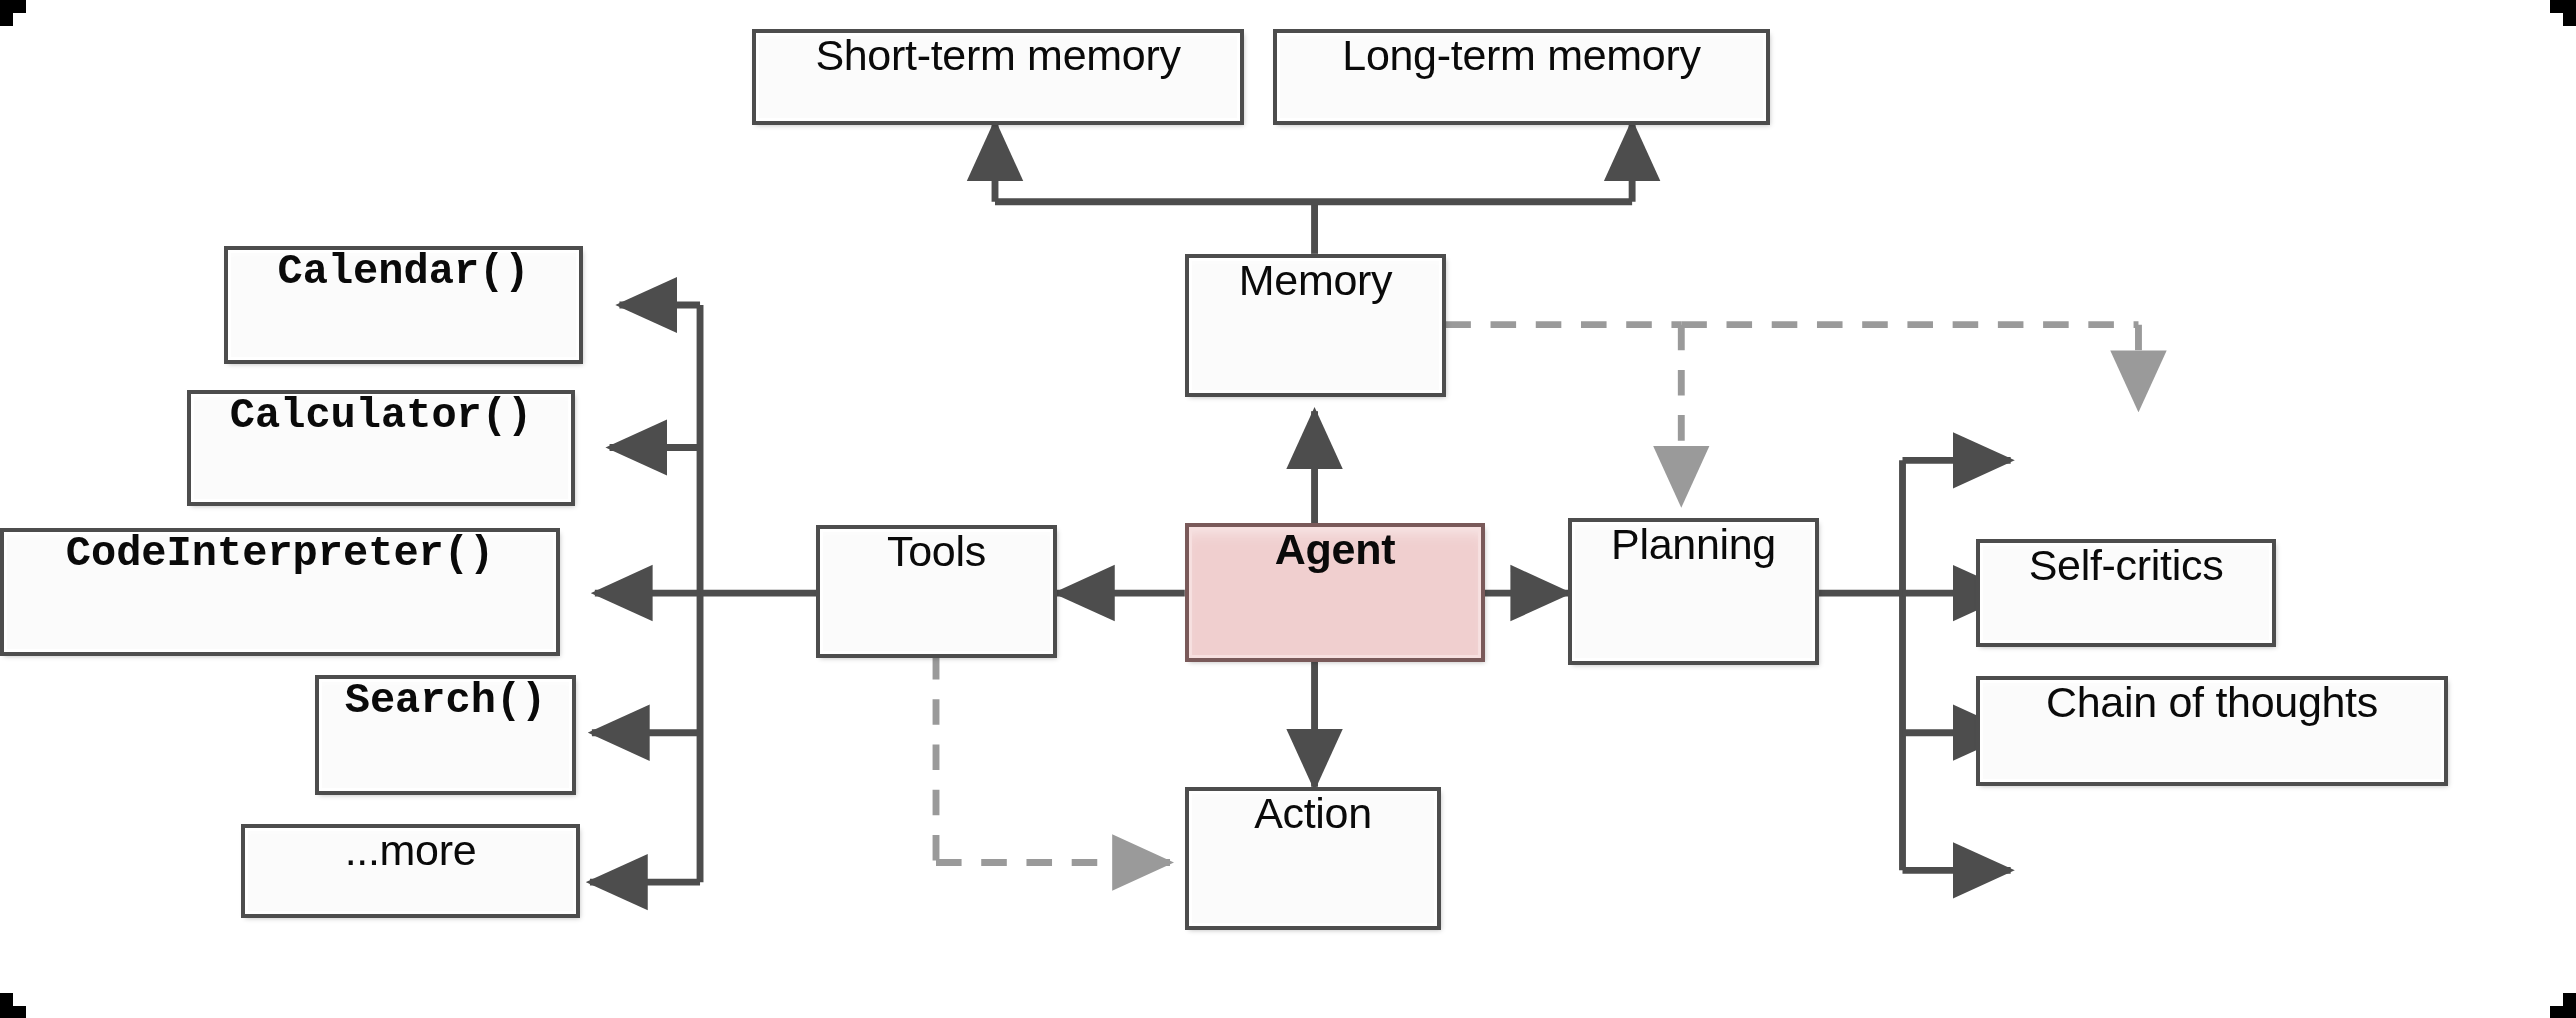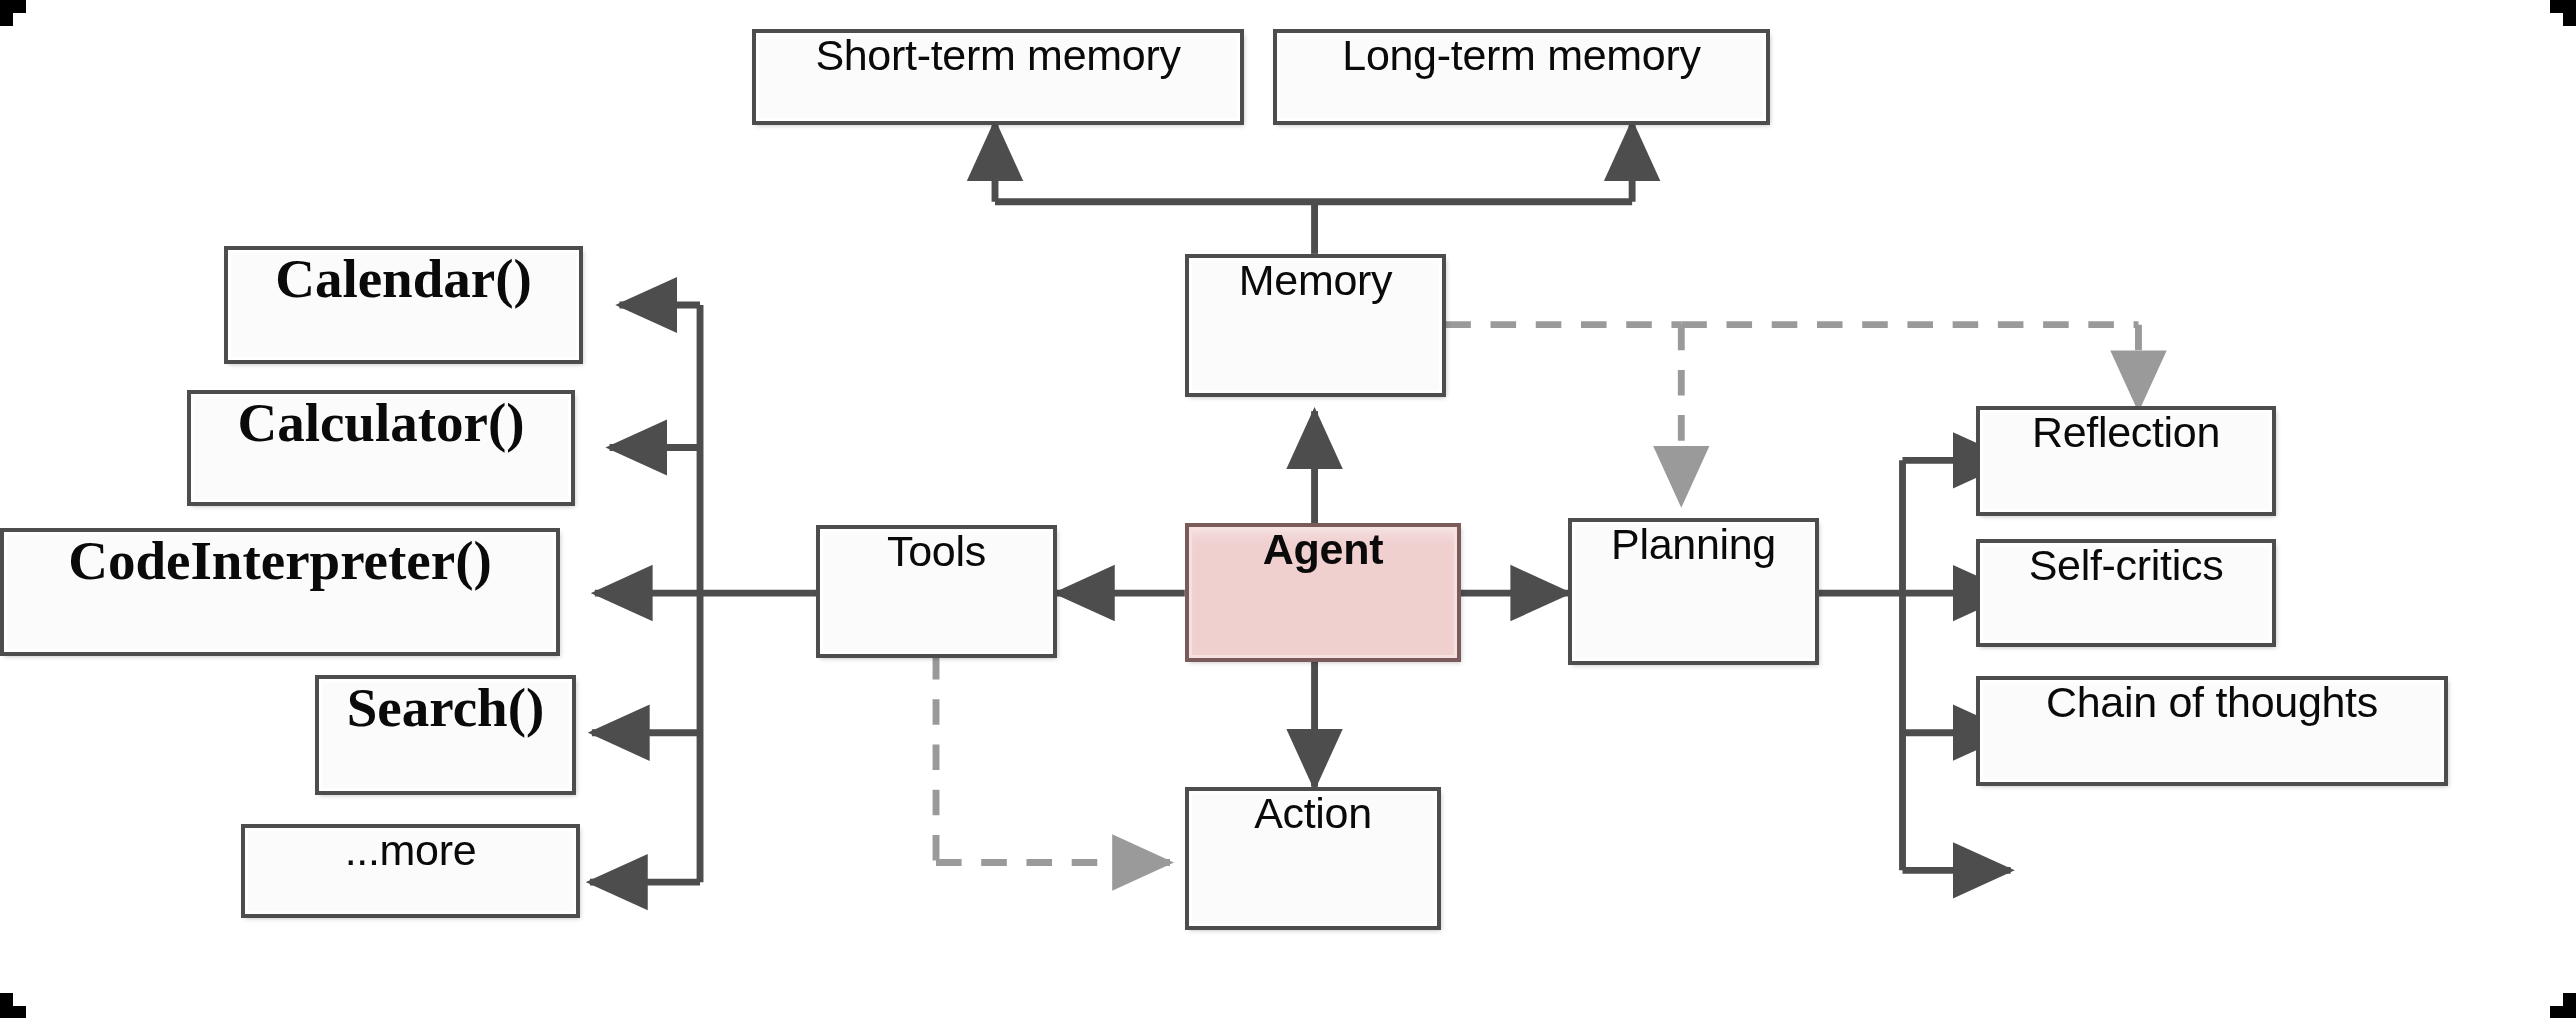--- a/index.html
+++ b/index.html
@@ -47,23 +47,23 @@
   }
   
   .sans .label {
     font-family: "Liberation Sans", sans-serif;
     font-weight: 400;
     font-size: 43px;
     letter-spacing: -0.3px;
   }
   
   .mono .label {
-    font-family: Liberation Serif, serif;
+    font-family: Liberation Mono, monospace;
     font-weight: 700;
-    font-size: 55px;
+    font-size: 42px;
     letter-spacing: 0px;
   }
   
   .accent {
     background: #f0cfcf;
     border-color: #7a5a5a;
     box-shadow: inset 0 0 0 2.9px #f7e0e0,
                 inset 0 11.8px 17.7px -9.8px rgba(255,255,255,0.75),
                 2px 2.9px 4.9px -2px rgba(0,0,0,0.25);
   }
@@ -154,21 +154,21 @@
   </div>
 
   <div class="node sans" style="left:1273px; top:28.5px; width:497px; height:96px;">
     <span class="label">Long-term memory</span>
   </div>
 
   <div class="node sans" style="left:1185px; top:254px; width:261px; height:143px;">
     <span class="label">Memory</span>
   </div>
 
-  <div class="node sans accent" style="left:1185px; top:523px; width:276px; height:139px;">
+  <div class="node sans accent" style="left:1185px; top:523px; width:300px; height:139px;">
     <span class="label">Agent</span>
   </div>
 
   <div class="node sans" style="left:1568px; top:518px; width:251px; height:147px;">
     <span class="label">Planning</span>
   </div>
 
   <div class="node sans" style="left:816px; top:525px; width:241px; height:133px;">
     <span class="label">Tools</span>
   </div>
@@ -190,23 +190,20 @@
   </div>
 
   <div class="node mono" style="left:315px; top:675px; width:261px; height:120px;">
     <span class="label">Search()</span>
   </div>
 
   <div class="node sans" style="left:241px; top:824px; width:339px; height:94px;">
     <span class="label">...more</span>
   </div>
 
-  <div class="node sans" style="left:1976px; top:406px; width:300px; height:110px;">
-    <span class="label">Reflection</span>
-  </div>
 
   <div class="node sans" style="left:1976px; top:539px; width:300px; height:108px;">
     <span class="label">Self-critics</span>
   </div>
 
   <div class="node sans" style="left:1976px; top:676px; width:472px; height:110px;">
     <span class="label">Chain of thoughts</span>
   </div>
 
 

